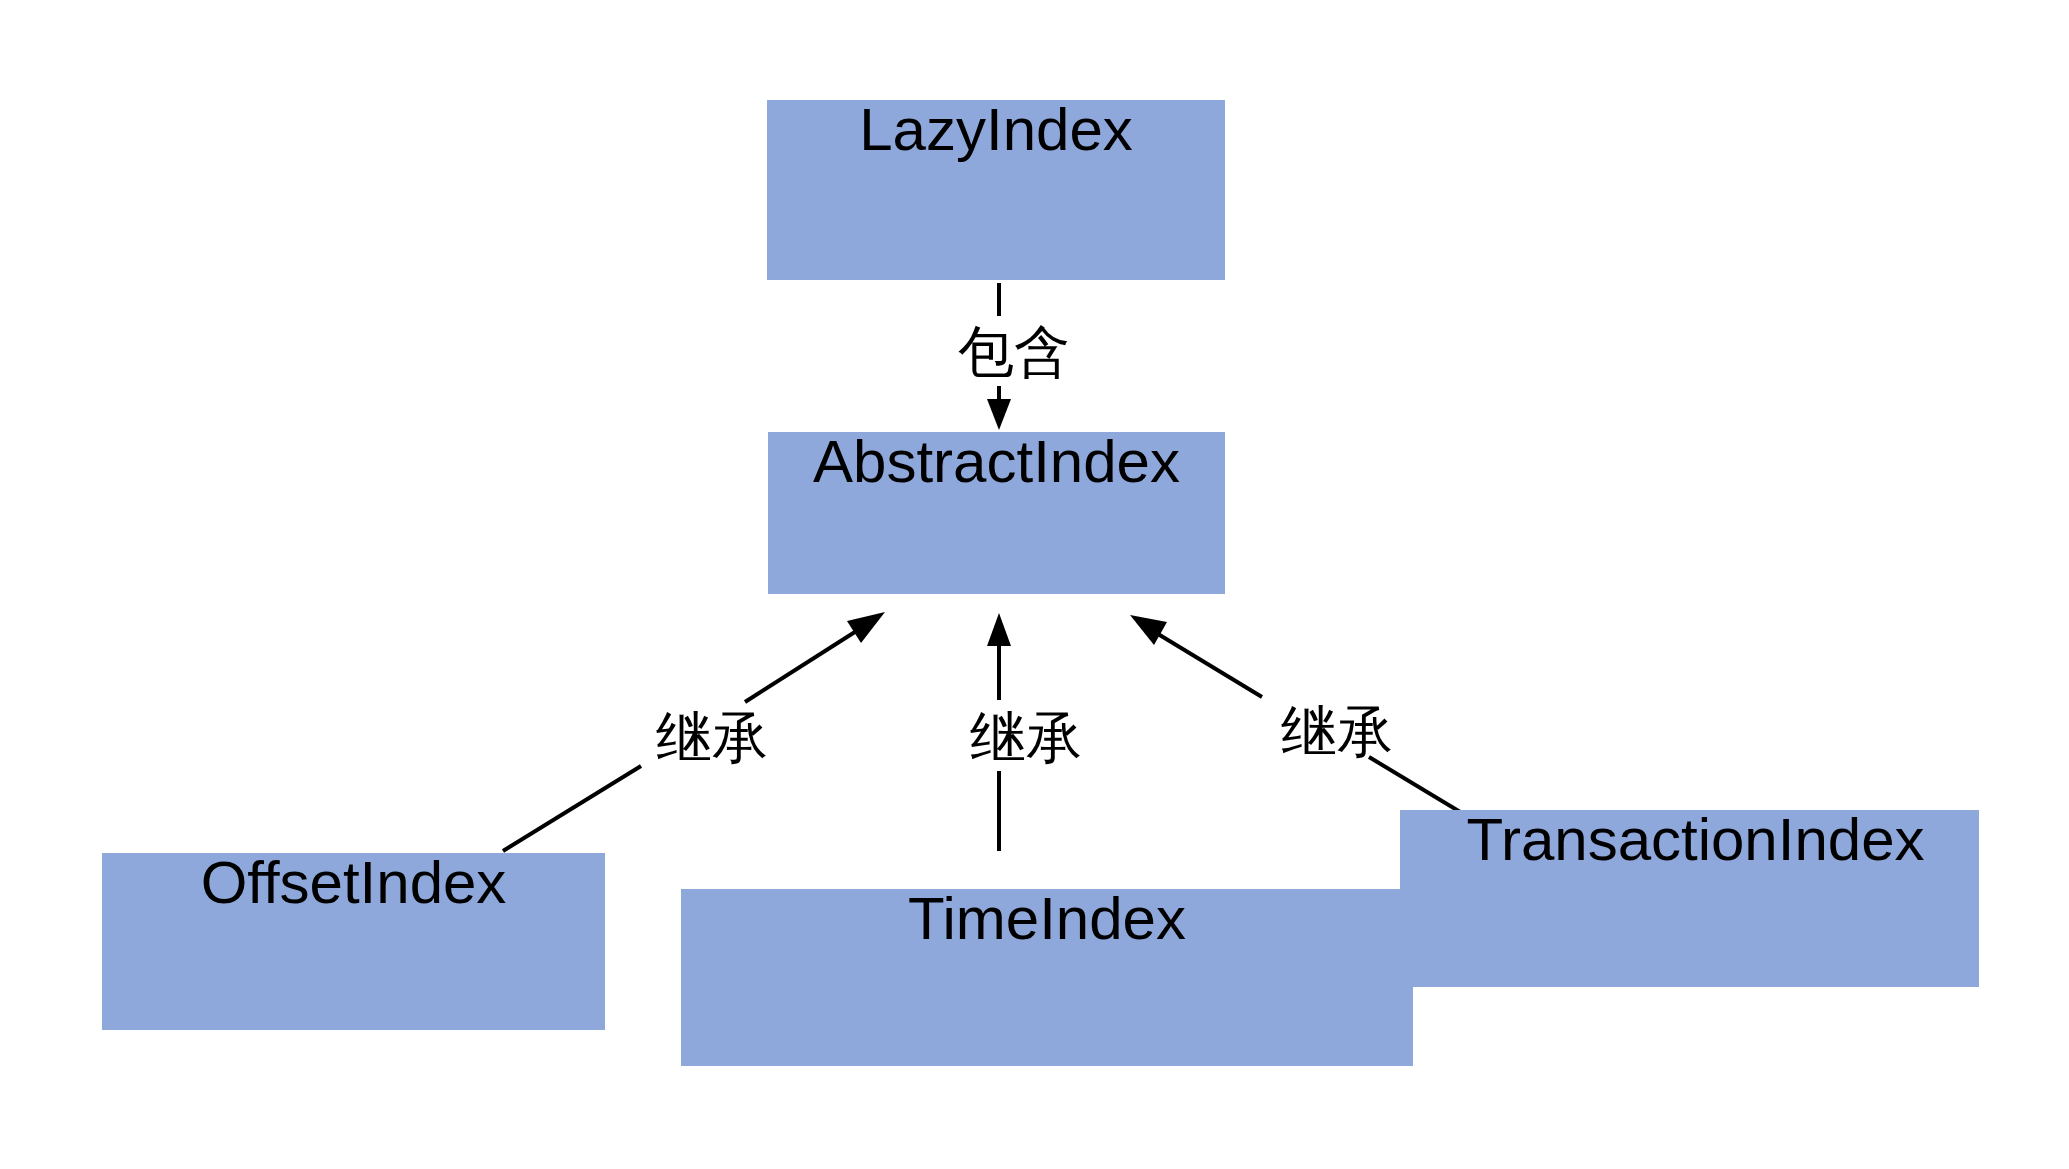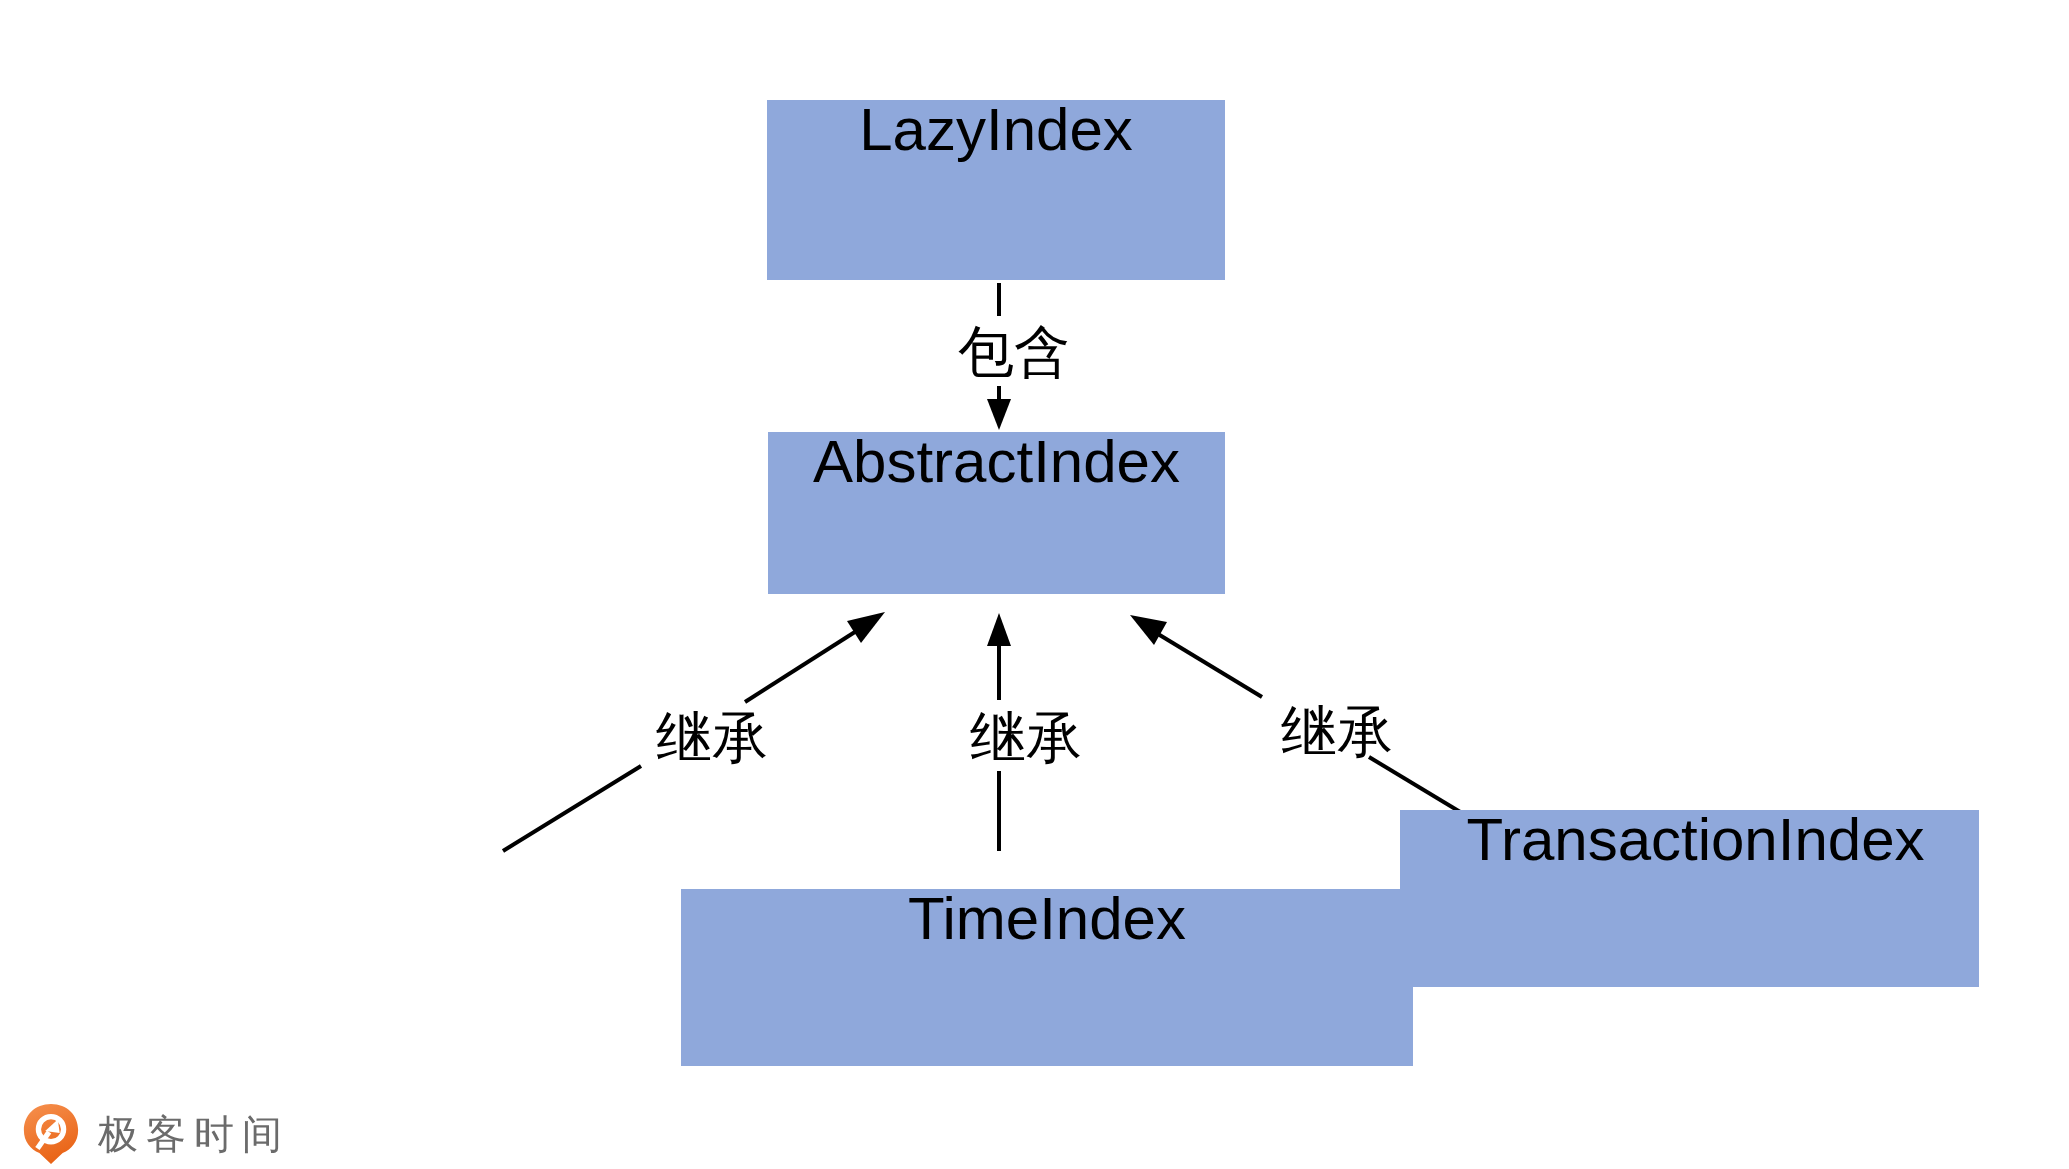--- a/index.html
+++ b/index.html
@@ -118,20 +118,23 @@
   </svg>
 
   <div class="node node-lazy">
     <span>LazyIndex</span>
   </div>
 
   <div class="node node-abstract">
     <span>AbstractIndex</span>
   </div>
 
+  <div class="node node-offset">
+    <span>OffsetIndex</span>
+  </div>
 
   <div class="node node-time">
     <span>TimeIndex</span>
   </div>
 
   <div class="node node-transaction">
     <span>TransactionIndex</span>
   </div>
 
   <div class="edge-label label-contains">
@@ -143,32 +146,14 @@
   </div>
 
   <div class="edge-label label-inherit-time">
     <span>继承</span>
   </div>
 
   <div class="edge-label label-inherit-transaction">
     <span>继承</span>
   </div>
 
-  <div class="footer-brand">
-    <svg class="brand-icon" viewBox="0 0 64 64">
-      <defs>
-        <linearGradient id="pinGrad" x1="0" y1="0" x2="0.4" y2="1">
-          <stop offset="0" stop-color="#F6914F"></stop>
-          <stop offset="1" stop-color="#E96417"></stop>
-        </linearGradient>
-      </defs>
-
-      <path fill="url(#pinGrad)" d="M32 1 C48.6 1 60 12.6 60 28 C60 39.5 53.5 47.5 44 51.5 L32 63 L20 51.5 C10.5 47.5 4 39.5 4 28 C4 12.6 15.4 1 32 1 Z"></path>
-
-      <circle cx="32" cy="27" r="13" fill="none" stroke="#ffffff" stroke-width="5.5"></circle>
-
-      <line x1="18" y1="47" x2="30" y2="30" stroke="#ffffff" stroke-width="5.5"></line>
-      <polygon fill="#ffffff" points="39,17 41,31 26,29"></polygon>
-    </svg>
-    <span class="brand-text">极客时间</span>
-  </div>
 
 </div>
 
 </body></html>

